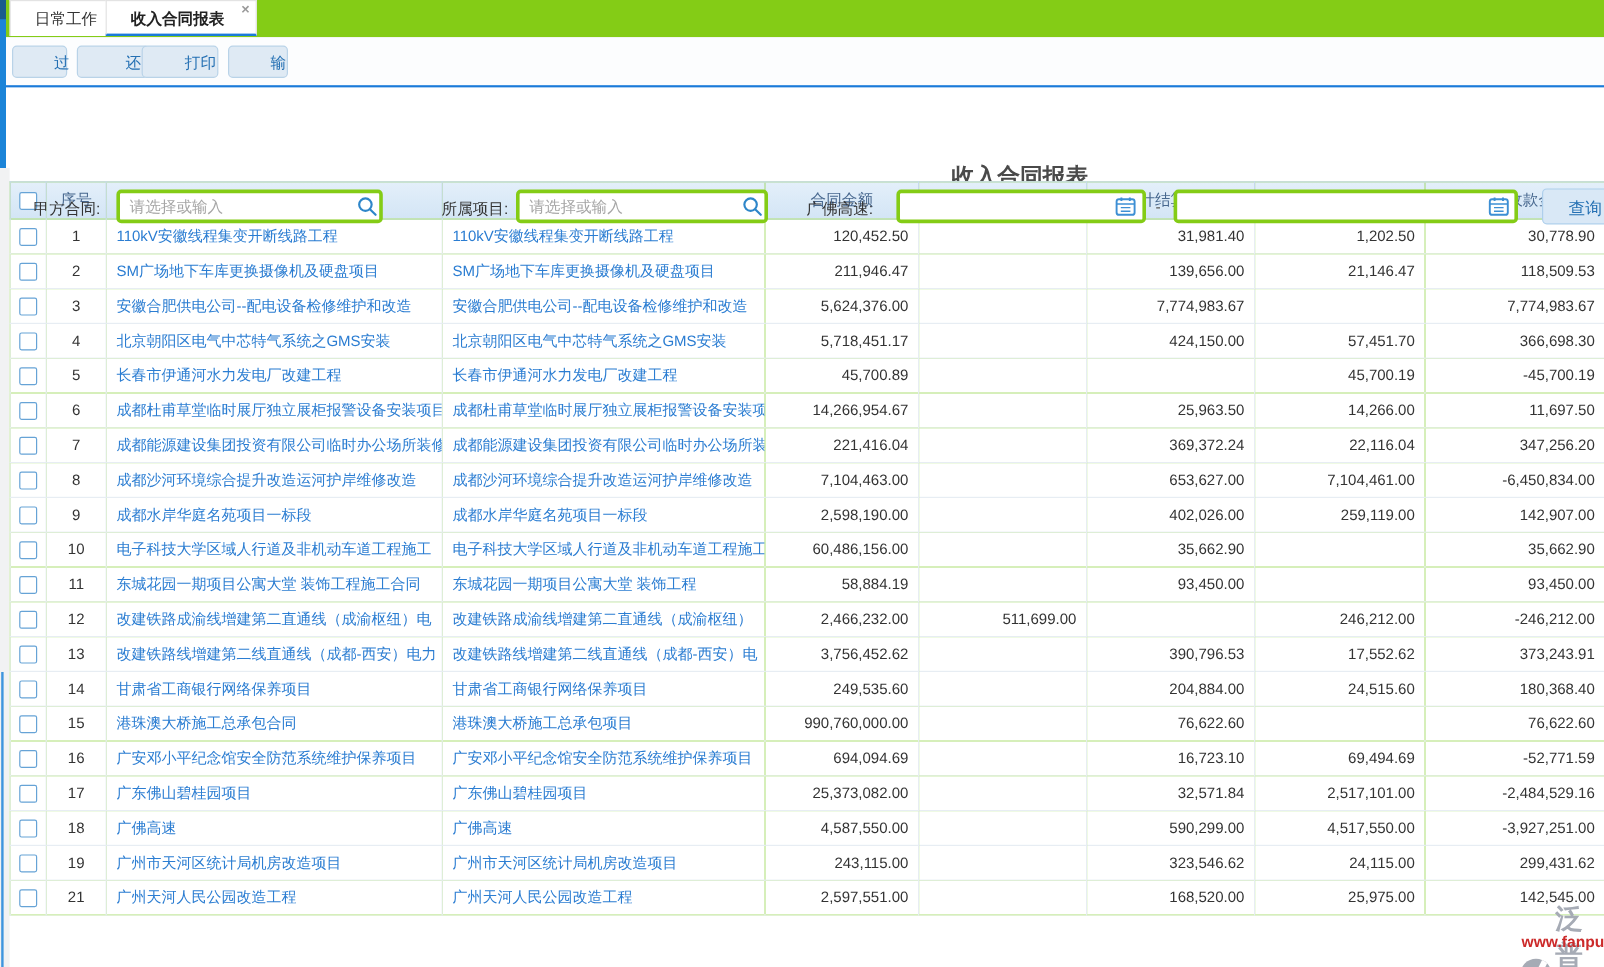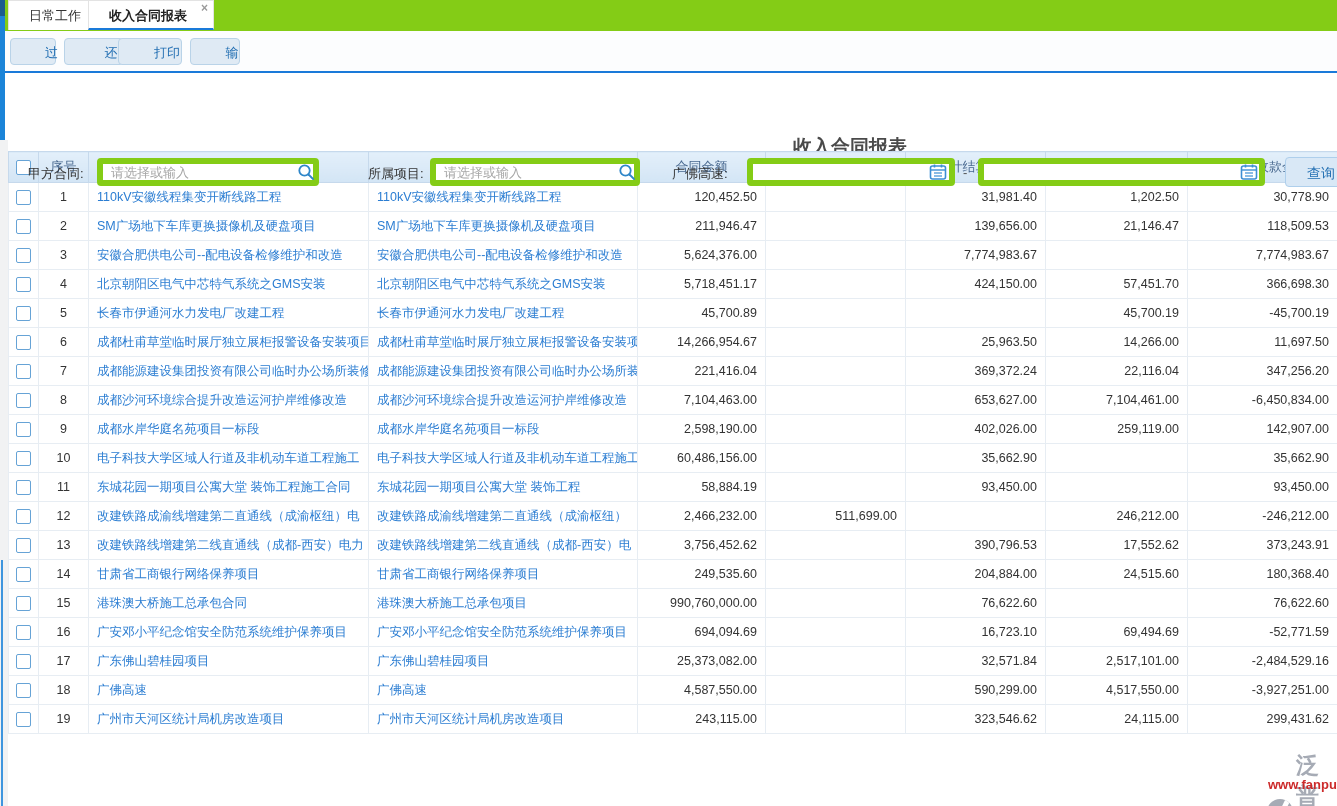--- a/index.html
+++ b/index.html
@@ -31,21 +31,21 @@
   .tbtn.b2{left:64px;width:60px;}
   .tbtn.b3{left:118px;width:64px;}
   .tbtn.b4{left:190px;width:50px;}
   .caret{display:inline-block;width:0;height:0;border-left:5px solid transparent;
     border-right:5px solid transparent;border-top:6px solid #2470b3;margin-left:6px;vertical-align:middle;}
 
   
   .filterbar{position:absolute;top:73px;left:0;width:1337px;height:62px;background:#fff;z-index:3;}
   .flabel{position:absolute;top:92px;font-size:13px;color:#333;}
   .l1{left:28px;} .l2{left:352px;margin-left:16px;} .l3{left:672px;}
-  .finput{position:absolute;top:85px;height:28px;border:6px solid #84cc16;border-radius:4px;
+  .finput{position:absolute;top:85px;height:28px;border:3px solid #84cc16;border-radius:4px;
     box-sizing:border-box;font-size:13px;color:#be185d;padding:0 28px 0 8px;background:#fff;outline:none;}
   .finput::placeholder{color:#a6a6a6;}
   .i1{left:97px;width:222px;}
   .i2{left:430px;width:210px;}
   .i3{left:747px;width:208px;padding-right:24px;}
   .i4{left:978px;width:287px;padding-right:24px;}
   .ficon{position:absolute;top:90px;width:18px;height:18px;z-index:4;}
   .ic1{left:297px;} .ic2{left:618px;} .ic3{left:929px;} .ic4{left:1240px;}
   .dash{position:absolute;top:92px;left:963px;font-size:13px;color:#555;}
   .qbtn{position:absolute;top:84px;left:1285px;width:72px;height:30px;line-height:30px;
@@ -377,20 +377,31 @@
         <td class="cbcell"><span class="cb"></span></td>
         <td class="no">19</td>
         <td class="txt"><a>广州市天河区统计局机房改造项目</a></td>
         <td class="txt"><a>广州市天河区统计局机房改造项目</a></td>
         <td class="num">243,115.00</td>
         <td class="num"></td>
         <td class="num">323,546.62</td>
         <td class="num">24,115.00</td>
         <td class="num">299,431.62</td>
       </tr>
+      <tr>
+        <td class="cbcell"><span class="cb"></span></td>
+        <td class="no">21</td>
+        <td class="txt"><a>广州天河人民公园改造工程</a></td>
+        <td class="txt"><a>广州天河人民公园改造工程</a></td>
+        <td class="num">2,597,551.00</td>
+        <td class="num"></td>
+        <td class="num">168,520.00</td>
+        <td class="num">25,975.00</td>
+        <td class="num">142,545.00</td>
+      </tr>
     </tbody>
 </table>
 
 <div class="wm">
   <div class="wm-row">
     <span class="wm-logo"></span>
     <span class="wm-text">泛普软件</span>
   </div>
   <span class="wm-url">www.fanpu.com</span>
 </div>

